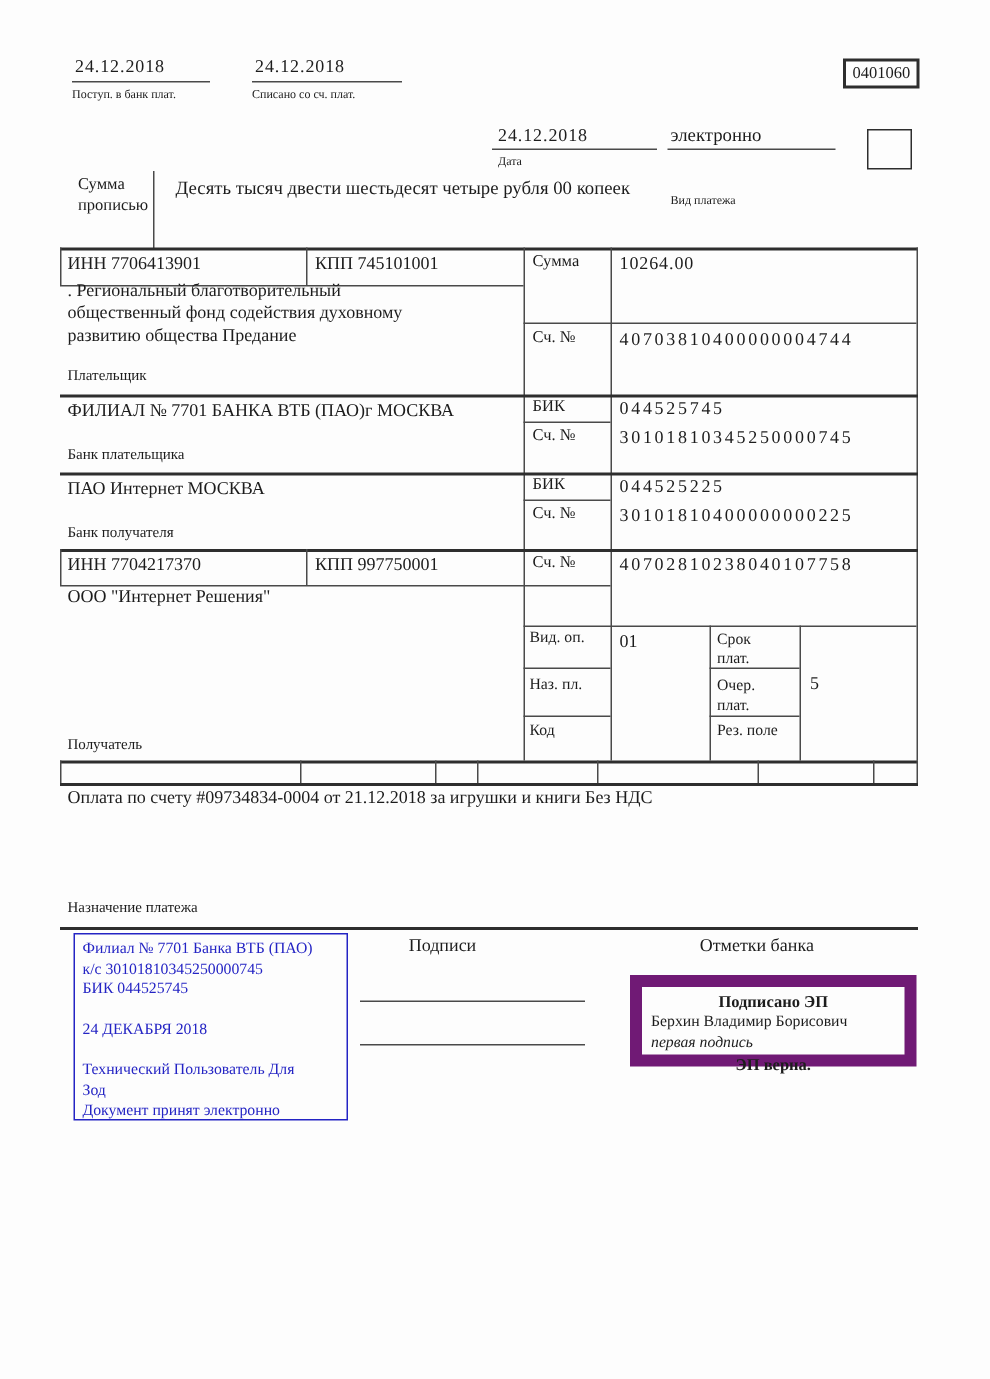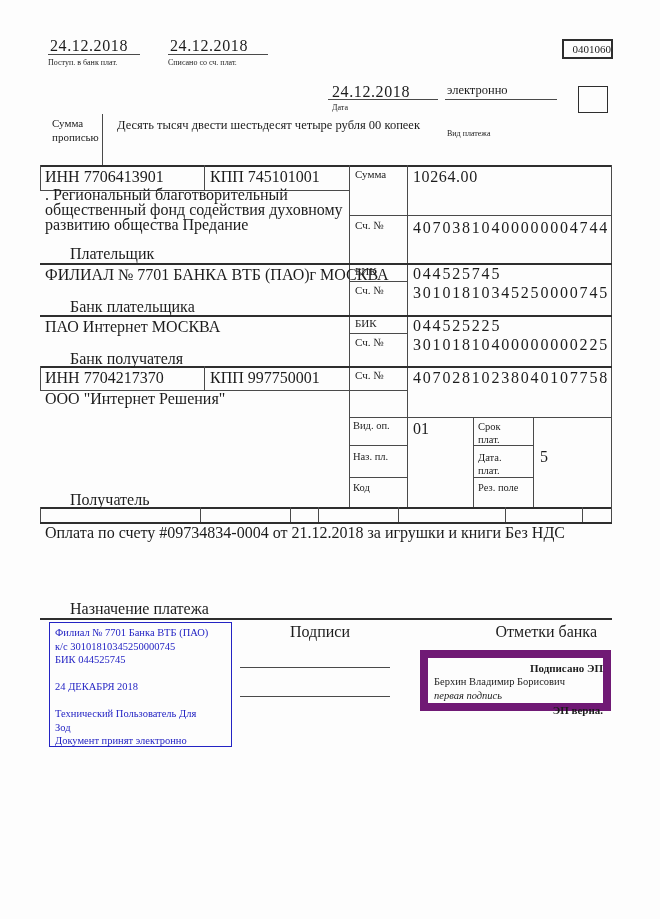--- a/index.html
+++ b/index.html
@@ -2,33 +2,33 @@
 <html><head>
 <meta charset="utf-8">
 <style>
   html,body{margin:0;padding:0;background:#e8e8e8;}
   .page{
     position:relative;width:660px;height:919px;background:#fdfdfd;
     font-family:"Liberation Serif","DejaVu Serif",serif;color:#1c1c1c;
     overflow:hidden;margin:0 auto;
   }
   .abs{position:absolute;white-space:nowrap;}
-  .t12{font-size:16px;}
+  .t12{font-size:12px;}
   .t12w{font-size:12.5px;}
   .lbl8{font-size:8px;color:#222;}
-  .lbl10{font-size:16px;color:#1c1c1c;margin-left:25px;}
+  .lbl10{font-size:10px;color:#1c1c1c;}
   .lbl11{font-size:11px;}
   .cell-lbl{font-size:10.5px;}
   .acct{letter-spacing:1.8px;}
   .num{letter-spacing:0.6px;}
   .hl{position:absolute;height:1px;background:#4a4a4a;}
   .hl2{position:absolute;height:2px;background:#2e2e2e;}
   .vl{position:absolute;width:1px;background:#4a4a4a;}
   .box{position:absolute;border:2px solid #2e2e2e;background:transparent;}
-  .center{text-align:right;}
+  .center{text-align:center;}
   .title{font-family:"Liberation Sans","DejaVu Sans",sans-serif;font-weight:bold;font-size:13px;letter-spacing:0.2px;}
   .wrap{white-space:normal;}
   .blue-box{
     position:absolute;left:49px;top:622px;width:183px;height:125px;
     border:1px solid #2424c4;color:#2424c4;padding:3px 2px 0 5px;box-sizing:border-box;
   }
   .stampline{height:13.5px;font-size:10.5px;line-height:13.5px;white-space:nowrap;overflow:visible;}
   .esign-box{
     position:absolute;left:420px;top:650px;width:191px;height:61px;
     border:8px solid #701a75;box-sizing:border-box;padding-top:3px;
@@ -127,21 +127,21 @@
   <div class="abs t12" style="left:45px;top:369px;">ИНН 7704217370</div>
   <div class="abs t12" style="left:210px;top:369px;">КПП 997750001</div>
   <div class="abs lbl11" style="left:355px;top:369px;">Сч. №</div>
   <div class="abs t12 acct" style="left:413px;top:369px;">40702810238040107758</div>
   <div class="abs t12" style="left:45px;top:390px;">ООО "Интернет Решения"</div>
 
   <div class="abs cell-lbl" style="left:353px;top:420px;">Вид. оп.</div>
   <div class="abs t12" style="left:413px;top:420px;">01</div>
   <div class="abs cell-lbl wrap" style="left:478px;top:420px;width:46px;line-height:13px;">Срок плат.</div>
   <div class="abs cell-lbl" style="left:353px;top:451px;">Наз. пл.</div>
-  <div class="abs cell-lbl wrap" style="left:478px;top:451px;width:46px;line-height:13px;">Дата. плат.</div>
+  <div class="abs cell-lbl wrap" style="left:478px;top:451px;width:46px;line-height:13px;">Очер. плат.</div>
   <div class="abs t12" style="left:540px;top:448px;">5</div>
   <div class="abs cell-lbl" style="left:353px;top:482px;">Код</div>
   <div class="abs cell-lbl" style="left:478px;top:482px;text-align:right;">Рез. поле</div>
   <div class="abs lbl10" style="left:45px;top:491px;">Получатель</div>
 
   <div class="abs t12" style="left:45px;top:524px;">Оплата по счету #09734834-0004 от 21.12.2018 за игрушки и книги Без НДС</div>
   <div class="abs lbl10" style="left:45px;top:600px;">Назначение платежа</div>
   <div class="hl2" style="left:40px;top:618px;width:572px;"></div>
 
   <div class="blue-box">

